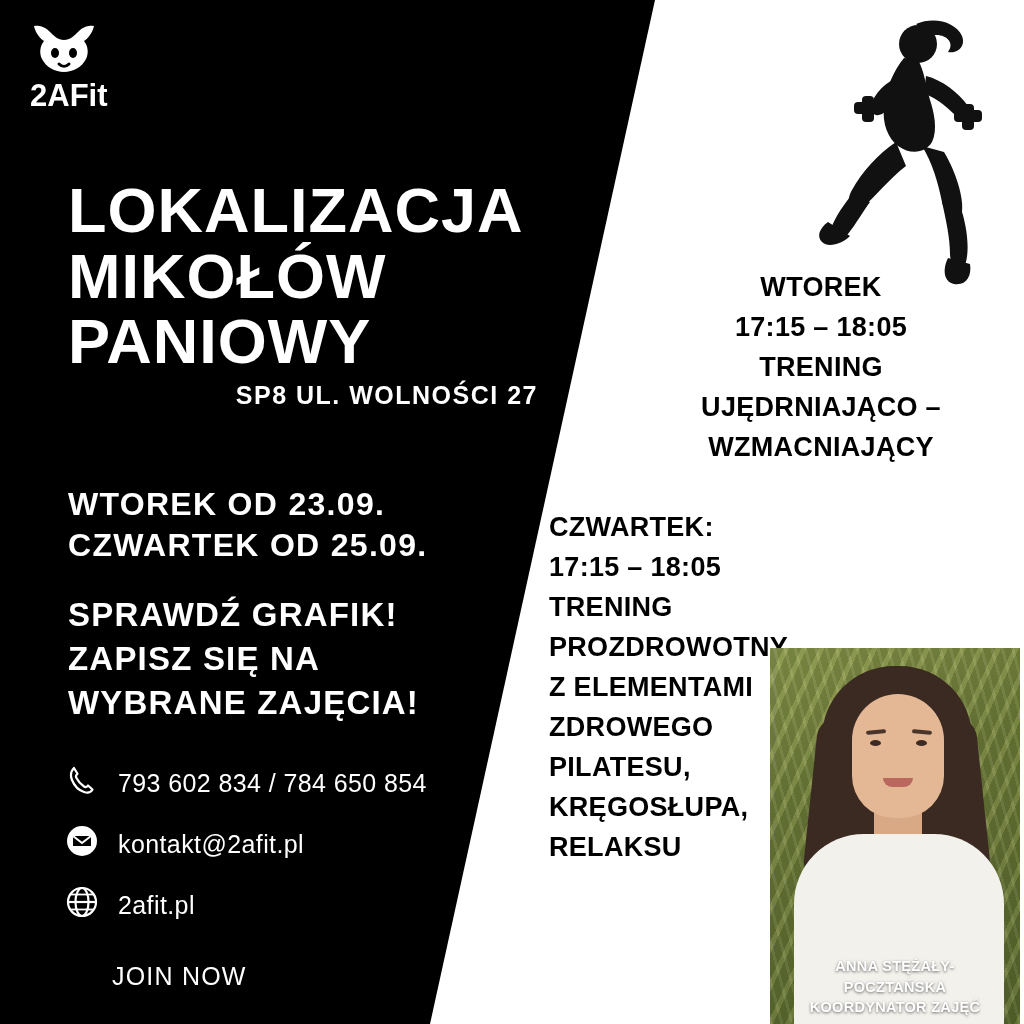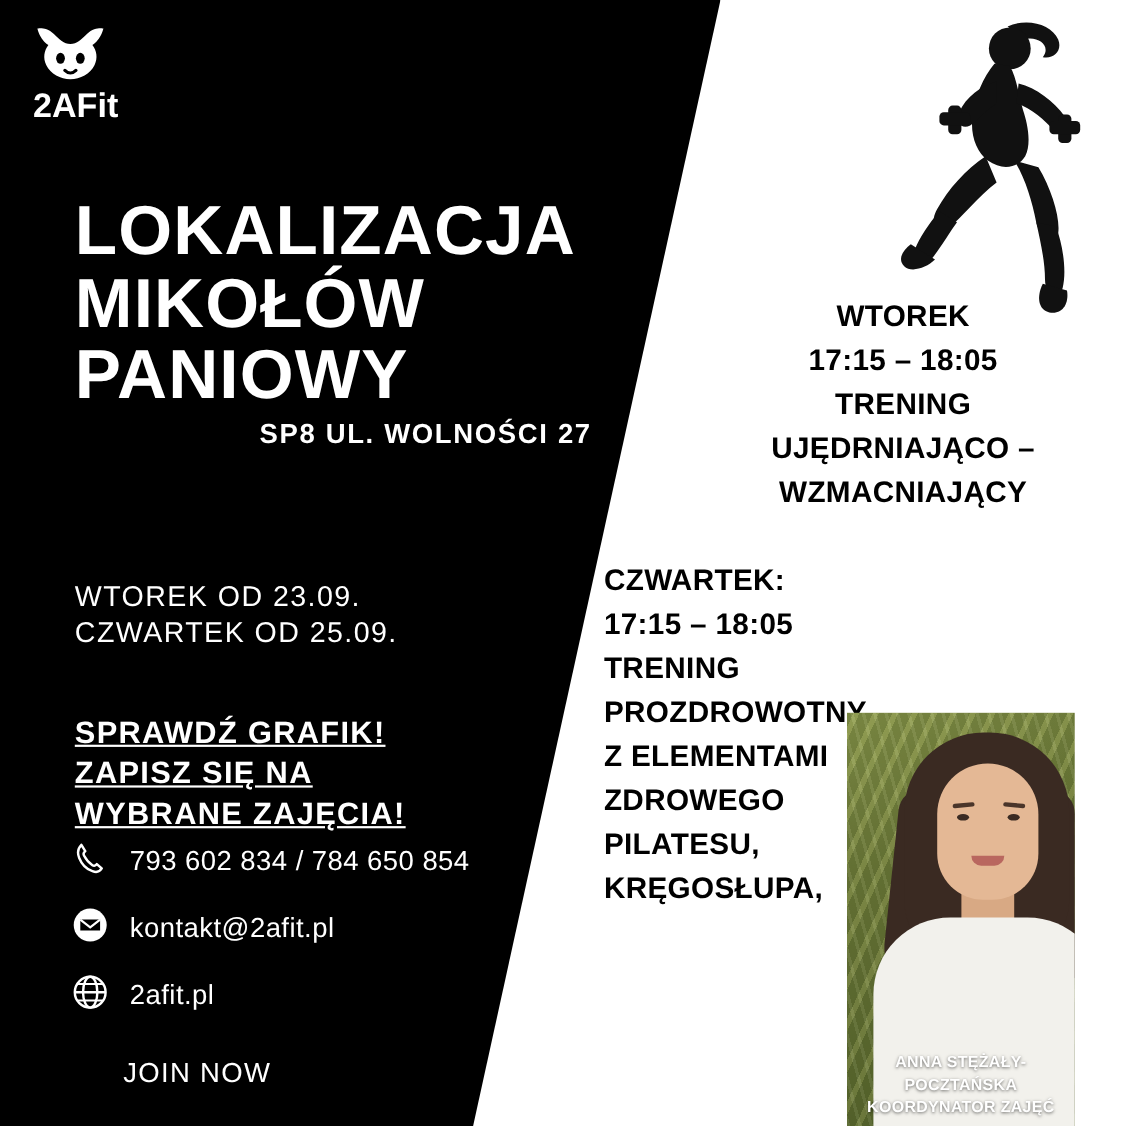--- a/index.html
+++ b/index.html
@@ -81,35 +81,34 @@
   }
   .subheadline {
     font-size: 25px;
     font-weight: bold;
     letter-spacing: 1.5px;
     margin-top: 6px;
     text-transform: uppercase;
     text-align: right;
   }
   .dates {
-    margin-top: 116px;
-    font-size: 26px;
-    font-weight: normal;
+    margin-top: 74px;
+    font-size: 32px;
+    font-weight: bold;
     letter-spacing: 1.3px;
     line-height: 1.28;
     text-transform: uppercase;
   }
   .cta {
-    margin-top: 56px;
-    font-size: 28px;
+    margin-top: 28px;
+    font-size: 33px;
     font-weight: bold;
     letter-spacing: 1.2px;
     line-height: 1.32;
     text-transform: uppercase;
-    text-decoration: underline;
   }
 
   
   .contacts {
     position: absolute;
     left: 64px;
     top: 762px;
     z-index: 5;
     color: #ffffff;
   }
@@ -178,21 +177,21 @@
     line-height: 1.48;
     letter-spacing: 0.3px;
     text-transform: uppercase;
   }
 
   
   .coach {
     position: absolute;
     left: 770px;
     top: 648px;
-    width: 207px;
+    width: 250px;
     height: 376px;
     z-index: 4;
     overflow: hidden;
     background: linear-gradient(160deg, #8d9a4e 0%, #6f7c3a 35%, #55632c 100%);
   }
   .coach-bg-blades {
     position: absolute;
     inset: 0;
     background:
       repeating-linear-gradient(75deg, rgba(255,255,255,0.07) 0 3px, rgba(0,0,0,0.06) 3px 10px),
@@ -414,20 +413,21 @@
 
   <div class="right-block-2">
     <div>CZWARTEK:</div>
     <div>17:15 – 18:05</div>
     <div>TRENING</div>
     <div>PROZDROWOTNY</div>
     <div>Z ELEMENTAMI</div>
     <div>ZDROWEGO</div>
     <div>PILATESU,</div>
     <div>KRĘGOSŁUPA,</div>
+    <div>RELAKSU</div>
   </div>
 
   <div class="coach">
     <div class="coach-bg-blades"></div>
     <div class="coach-hair-left"></div>
     <div class="coach-hair-right"></div>
     <div class="coach-hair"></div>
     <div class="coach-neck"></div>
     <div class="coach-body"></div>
     <div class="coach-face"></div>

